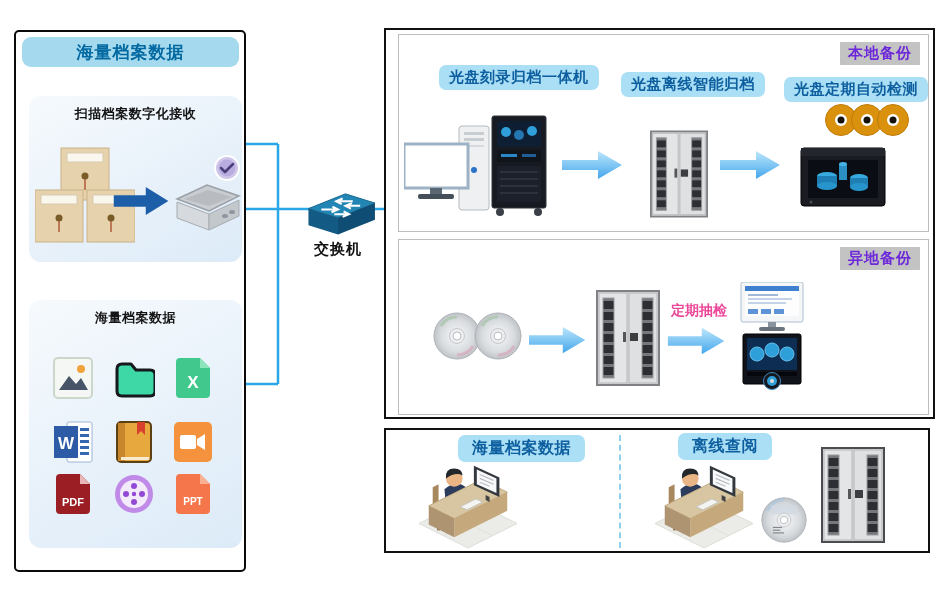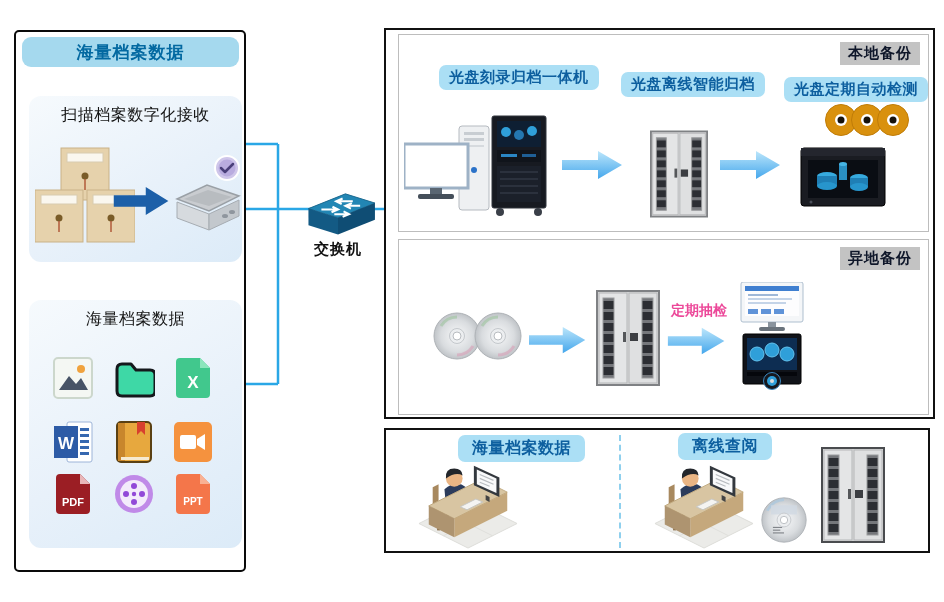--- a/index.html
+++ b/index.html
@@ -16,33 +16,33 @@
   .left-panel{position:absolute;left:14px;top:30px;width:232px;height:542px;
     border:2px solid #0a0a0a;border-radius:5px;background:#fff;z-index:2;}
   .lp-header{position:absolute;left:6px;top:5px;width:217px;height:30px;
     background:#a5d9ee;border-radius:9px;color:#0369a1;font-size:17px;font-weight:bold;
     display:flex;align-items:center;justify-content:center;letter-spacing:1px;}
   .lp-section{position:absolute;left:13px;width:213px;border-radius:12px;
     background:linear-gradient(150deg,#f6fafd 0%,#e8f1fa 55%,#dcebf8 100%);}
   .lp-section.s1{top:64px;height:166px;}
   .lp-section.s2{top:268px;height:248px;}
   .lp-sec-title{position:absolute;left:0;top:9px;width:100%;text-align:center;
-    color:#141414;font-size:16px;font-weight:400;letter-spacing:.5px;}
+    color:#141414;font-size:13px;font-weight:700;letter-spacing:.5px;}
 
   
   .switch-wrap{position:absolute;left:296px;top:192px;width:84px;z-index:3;text-align:center;}
   .switch-label{margin-top:0;font-size:15px;font-weight:bold;color:#111;letter-spacing:1px;}
 
   
   .backup-outer{position:absolute;left:384px;top:28px;width:551px;height:391px;
     border:2px solid #111;background:#fff;z-index:2;}
   .inner-box{position:absolute;left:12px;width:531px;border:1px solid #bdbdbd;background:#fff;}
   .inner-box.local{top:4px;height:198px;}
   .inner-box.offsite{top:209px;height:176px;}
-  .badge{position:absolute;right:8px;top:7px;background:#c3c3c3;color:#0f172a;
+  .badge{position:absolute;right:8px;top:7px;background:#c3c3c3;color:#6d28d9;
     font-size:15px;font-weight:bold;padding:2px 8px;letter-spacing:1px;}
   .chip{position:absolute;background:#abdff5;color:#0d5f9f;font-weight:bold;
     font-size:15px;padding:3px 10px;border-radius:7px;white-space:nowrap;letter-spacing:.5px;}
   .sampling{position:absolute;font-size:14px;font-weight:bold;color:#ec4899;white-space:nowrap;}
 
   
   .access-outer{position:absolute;left:384px;top:428px;width:546px;height:125px;
     border:2px solid #111;background:#fff;z-index:2;}
   .access-outer .chip{font-size:16px;padding:3px 14px;}
   .divider{position:absolute;left:233px;top:5px;height:113px;border-left:2px dashed #8fd0ee;}

